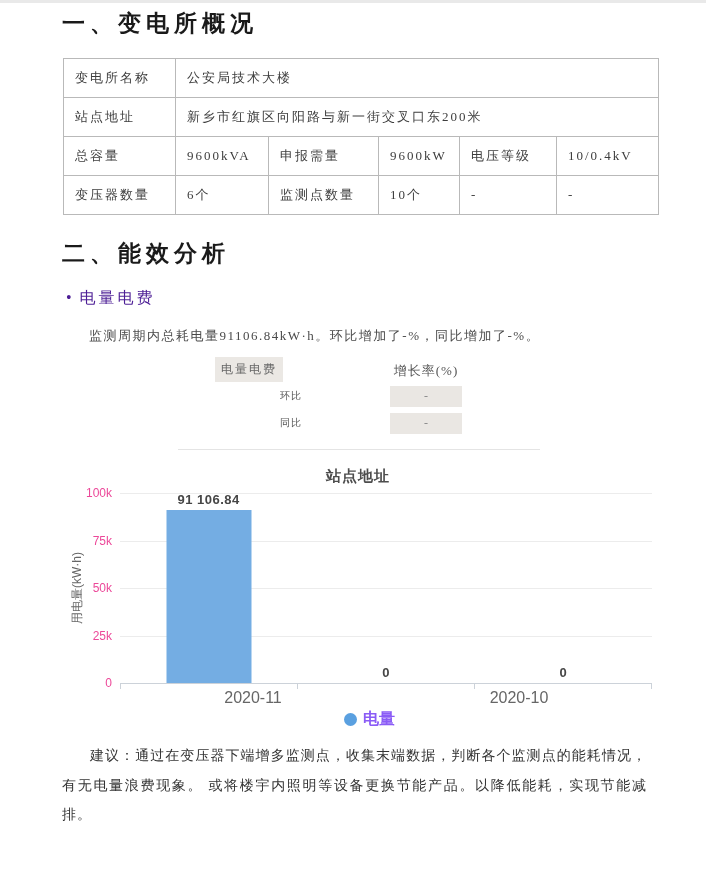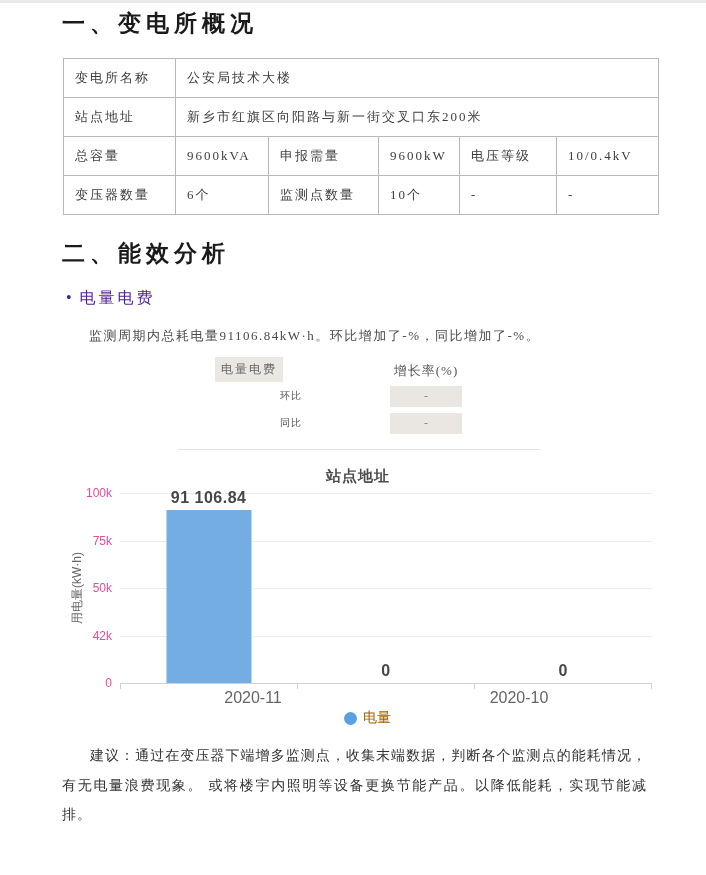--- a/index.html
+++ b/index.html
@@ -122,39 +122,39 @@
     position: absolute; left: 0; top: 0; width: 100%; height: 190px;
     display: flex;
   }
   .slot { position: relative; flex: 1; }
   .bar {
     position: absolute; left: 50%; bottom: 0; width: 85px;
     transform: translateX(-50%);
   }
   .bar-value {
     position: absolute; left: 0; width: 100%;
-    text-align: center; font-size: 16px; font-weight: bold; color: #464646;
+    text-align: center; font-size: 13px; font-weight: bold; color: #464646;
     letter-spacing: 0.5px;
   }
   .xlabels {
     position: absolute; left: 120px; top: 689px; width: 532px;
     display: flex;
   }
   .xlabel {
     flex: 1; text-align: center; font-size: 16px; color: #666;
   }
   .legend {
     position: absolute; left: 344px; top: 709px;
     display: flex; align-items: center; cursor: pointer;
   }
   .legend-dot {
     width: 13px; height: 13px; border-radius: 50%;
     margin-right: 6px;
   }
-  .legend-label { font-size: 14px; font-weight: normal; color: #a16207; }
+  .legend-label { font-size: 16px; font-weight: bold; color: #8b5cf6; }
 
   .suggestion {
     position: absolute; left: 62px; top: 741px; width: 585px;
     font-size: 14px; line-height: 29.5px; letter-spacing: 1px;
     text-indent: 2em; text-align: justify; color: #333;
   }
 </style>
 </head>
 <body>
 
@@ -216,21 +216,21 @@
   <div id="cmp-value-1" class="cmp-value">-</div>
 
   <div class="divider"></div>
 
   <div class="chart">
     <div class="chart-title">站点地址</div>
     <div class="y-title">用电量(kW·h)</div>
     <div id="ytick-0" class="y-tick">100k</div>
     <div id="ytick-1" class="y-tick">75k</div>
     <div id="ytick-2" class="y-tick">50k</div>
-    <div id="ytick-3" class="y-tick">42k</div>
+    <div id="ytick-3" class="y-tick">25k</div>
     <div id="ytick-4" class="y-tick">0</div>
 
     <div class="plot">
       <div class="gridline" style="top:0"></div>
       <div class="gridline" style="top:48px"></div>
       <div class="gridline" style="top:95px"></div>
       <div class="gridline" style="top:143px"></div>
       <div class="axis-line"></div>
       <div class="axis-tick" style="left:0"></div>
       <div class="axis-tick" style="left:177px"></div>

